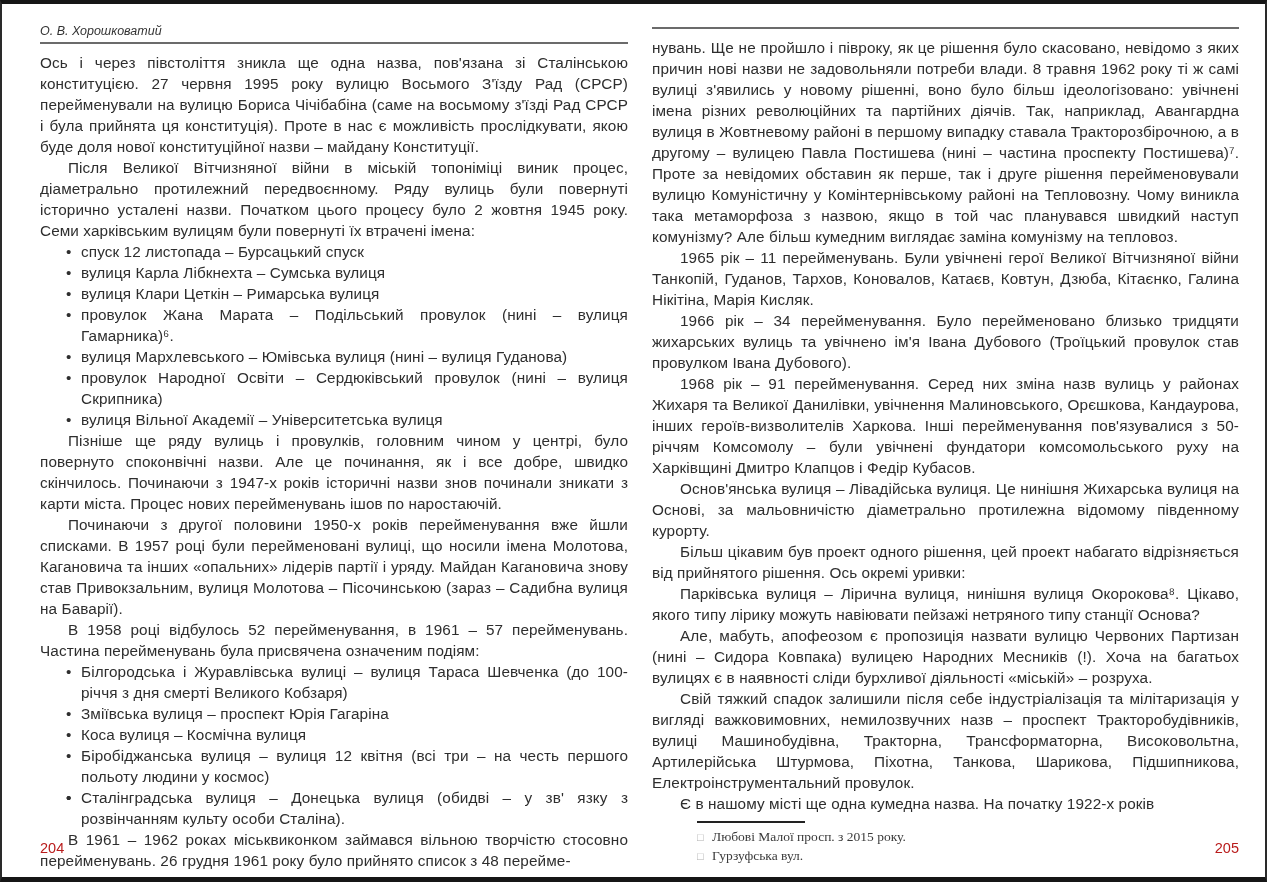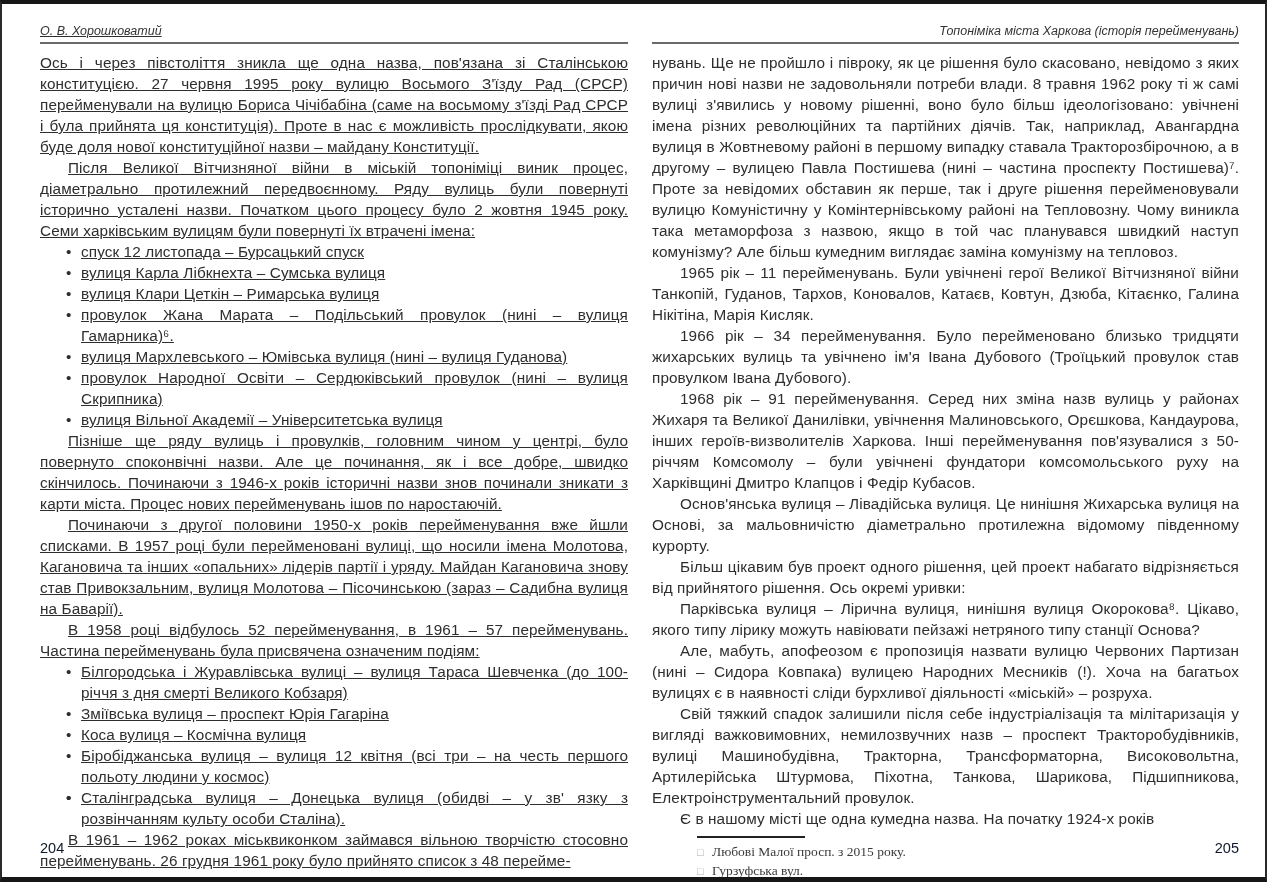--- a/index.html
+++ b/index.html
@@ -20,21 +20,21 @@
   }
   .pages {
     display: flex;
     padding-top: 20px;
   }
   .page {
     position: relative;
     box-sizing: border-box;
     height: 845px;
   }
-  .page.left  { width: 588px; margin-left: 38px; text-decoration: underline; }
+  .page.left  { width: 588px; margin-left: 38px; }
   .page.right { width: 587px; margin-left: 24px; }
 
   .running-head {
     font-style: italic;
     font-size: 12.5px;
     color: #333;
     height: 15px;
     line-height: 15px;
   }
   .running-head.align-right { text-align: right; }
@@ -79,21 +79,21 @@
     color: #b0b0b0;
     font-size: 11px;
     width: 15px;
     flex: 0 0 15px;
     padding-top: 1px;
   }
   .page-number {
     position: absolute;
     bottom: 13px;
     font-size: 14.5px;
-    color: #0f172a;
+    color: #b91c1c;
   }
   .page-number.pn-left  { left: 0; }
   .page-number.pn-right { right: 0; }
 </style>
 </head>
 <body>
 
 <div class="spread">
   <div class="pages">
 
@@ -108,21 +108,21 @@
         <ul class="plainlist">
           <li><span class="marker">•</span><span>спуск 12 листопада – Бурсацький спуск</span></li>
           <li><span class="marker">•</span><span>вулиця Карла Лібкнехта – Сумська вулиця</span></li>
           <li><span class="marker">•</span><span>вулиця Клари Цеткін – Римарська вулиця</span></li>
           <li><span class="marker">•</span><span>провулок Жана Марата – Подільський провулок (нині – вулиця Гамарника)⁶.</span></li>
           <li><span class="marker">•</span><span>вулиця Мархлевського – Юмівська вулиця (нині – вулиця Гуданова)</span></li>
           <li><span class="marker">•</span><span>провулок Народної Освіти – Сердюківський провулок (нині – вулиця Скрипника)</span></li>
           <li><span class="marker">•</span><span>вулиця Вільної Академії – Університетська вулиця</span></li>
         </ul>
 
-        <p class="indent">Пізніше ще ряду вулиць і провулків, головним чином у центрі, було повернуто споконвічні назви. Але це починання, як і все добре, швидко скінчилось. Починаючи з 1946-х років історичні назви знов починали зникати з карти міста. Процес нових перейменувань ішов по наростаючій.</p>
+        <p class="indent">Пізніше ще ряду вулиць і провулків, головним чином у центрі, було повернуто споконвічні назви. Але це починання, як і все добре, швидко скінчилось. Починаючи з 1947-х років історичні назви знов починали зникати з карти міста. Процес нових перейменувань ішов по наростаючій.</p>
         <p class="indent">Починаючи з другої половини 1950-х років перейменування вже йшли списками. В 1957 році були перейменовані вулиці, що носили імена Молотова, Кагановича та інших «опальних» лідерів партії і уряду. Майдан Кагановича знову став Привокзальним, вулиця Молотова – Пісочинською (зараз – Садибна вулиця на Баварії).</p>
         <p class="indent">В 1958 році відбулось 52 перейменування, в 1961 – 57 перейменувань. Частина перейменувань була присвячена означеним подіям:</p>
 
         <ul class="plainlist">
           <li><span class="marker">•</span><span>Білгородська і Журавлівська вулиці – вулиця Тараса Шевченка (до 100-річчя з дня смерті Великого Кобзаря)</span></li>
           <li><span class="marker">•</span><span>Зміївська вулиця – проспект Юрія Гагаріна</span></li>
           <li><span class="marker">•</span><span>Коса вулиця – Космічна вулиця</span></li>
           <li><span class="marker">•</span><span>Біробіджанська вулиця – вулиця 12 квітня (всі три – на честь першого польоту людини у космос)</span></li>
           <li><span class="marker">•</span></li>
           <li><span class="marker">•</span><span>Сталінградська вулиця – Донецька вулиця (обидві – у зв' язку з розвінчанням культу особи Сталіна).</span></li>
@@ -136,34 +136,33 @@
         <div class="fn-row">
           <span class="fn-marker">□</span>
           <span>Пров. Подольський з 2015 року.</span>
         </div>
       </div>
 
       <div class="page-number pn-left">204</div>
     </div>
 
     <div class="page right">
-      <div class="running-head align-right">Топоніміка міста Харкова (історія перейменувань)</div>
       <div class="head-rule"></div>
 
       <div class="body-text">
         <p>нувань. Ще не пройшло і півроку, як це рішення було скасовано, невідомо з яких причин нові назви не задовольняли потреби влади. 8 травня 1962 року ті ж самі вулиці з'явились у новому рішенні, воно було більш ідеологізовано: увічнені імена різних революційних та партійних діячів. Так, наприклад, Авангардна вулиця в Жовтневому районі в першому випадку ставала Тракторозбірочною, а в другому – вулицею Павла Постишева (нині – частина проспекту Постишева)⁷. Проте за невідомих обставин як перше, так і друге рішення перейменовували вулицю Комуністичну у Комінтернівському районі на Тепловозну. Чому виникла така метаморфоза з назвою, якщо в той час планувався швидкий наступ комунізму? Але більш кумедним виглядає заміна комунізму на тепловоз.</p>
         <p class="indent">1965 рік – 11 перейменувань. Були увічнені герої Великої Вітчизняної війни Танкопій, Гуданов, Тархов, Коновалов, Катаєв, Ковтун, Дзюба, Кітаєнко, Галина Нікітіна, Марія Кисляк.</p>
         <p class="indent">1966 рік – 34 перейменування. Було перейменовано близько тридцяти жихарських вулиць та увічнено ім'я Івана Дубового (Троїцький провулок став провулком Івана Дубового).</p>
         <p class="indent">1968 рік – 91 перейменування. Серед них зміна назв вулиць у районах Жихаря та Великої Данилівки, увічнення Малиновського, Орєшкова, Кандаурова, інших героїв-визволителів Харкова. Інші перейменування пов'язувалися з 50-річчям Комсомолу – були увічнені фундатори комсомольського руху на Харківщині Дмитро Клапцов і Федір Кубасов.</p>
         <p class="indent">Основ'янська вулиця – Лівадійська вулиця. Це нинішня Жихарська вулиця на Основі, за мальовничістю діаметрально протилежна відомому південному курорту.</p>
         <p class="indent">Більш цікавим був проект одного рішення, цей проект набагато відрізняється від прийнятого рішення. Ось окремі уривки:</p>
         <p class="indent">Парківська вулиця – Лірична вулиця, нинішня вулиця Окорокова⁸. Цікаво, якого типу лірику можуть навіювати пейзажі нетряного типу станції Основа?</p>
         <p class="indent">Але, мабуть, апофеозом є пропозиція назвати вулицю Червоних Партизан (нині – Сидора Ковпака) вулицею Народних Месників (!). Хоча на багатьох вулицях є в наявності сліди бурхливої діяльності «міській» – розруха.</p>
         <p class="indent">Свій тяжкий спадок залишили після себе індустріалізація та мілітаризація у вигляді важковимовних, немилозвучних назв – проспект Тракторобудівників, вулиці Машинобудівна, Тракторна, Трансформаторна, Високовольтна, Артилерійська Штурмова, Піхотна, Танкова, Шарикова, Підшипникова, Електроінструментальний провулок.</p>
-        <p class="indent">Є в нашому місті ще одна кумедна назва. На початку 1924-х років</p>
+        <p class="indent">Є в нашому місті ще одна кумедна назва. На початку 1922-х років</p>
       </div>
 
       <div class="footnotes fn-indented">
         <div class="fn-rule"></div>
         <div class="fn-row">
           <span class="fn-marker">□</span>
           <span>Любові Малої просп. з 2015 року.</span>
         </div>
         <div class="fn-row">
           <span class="fn-marker">□</span>

